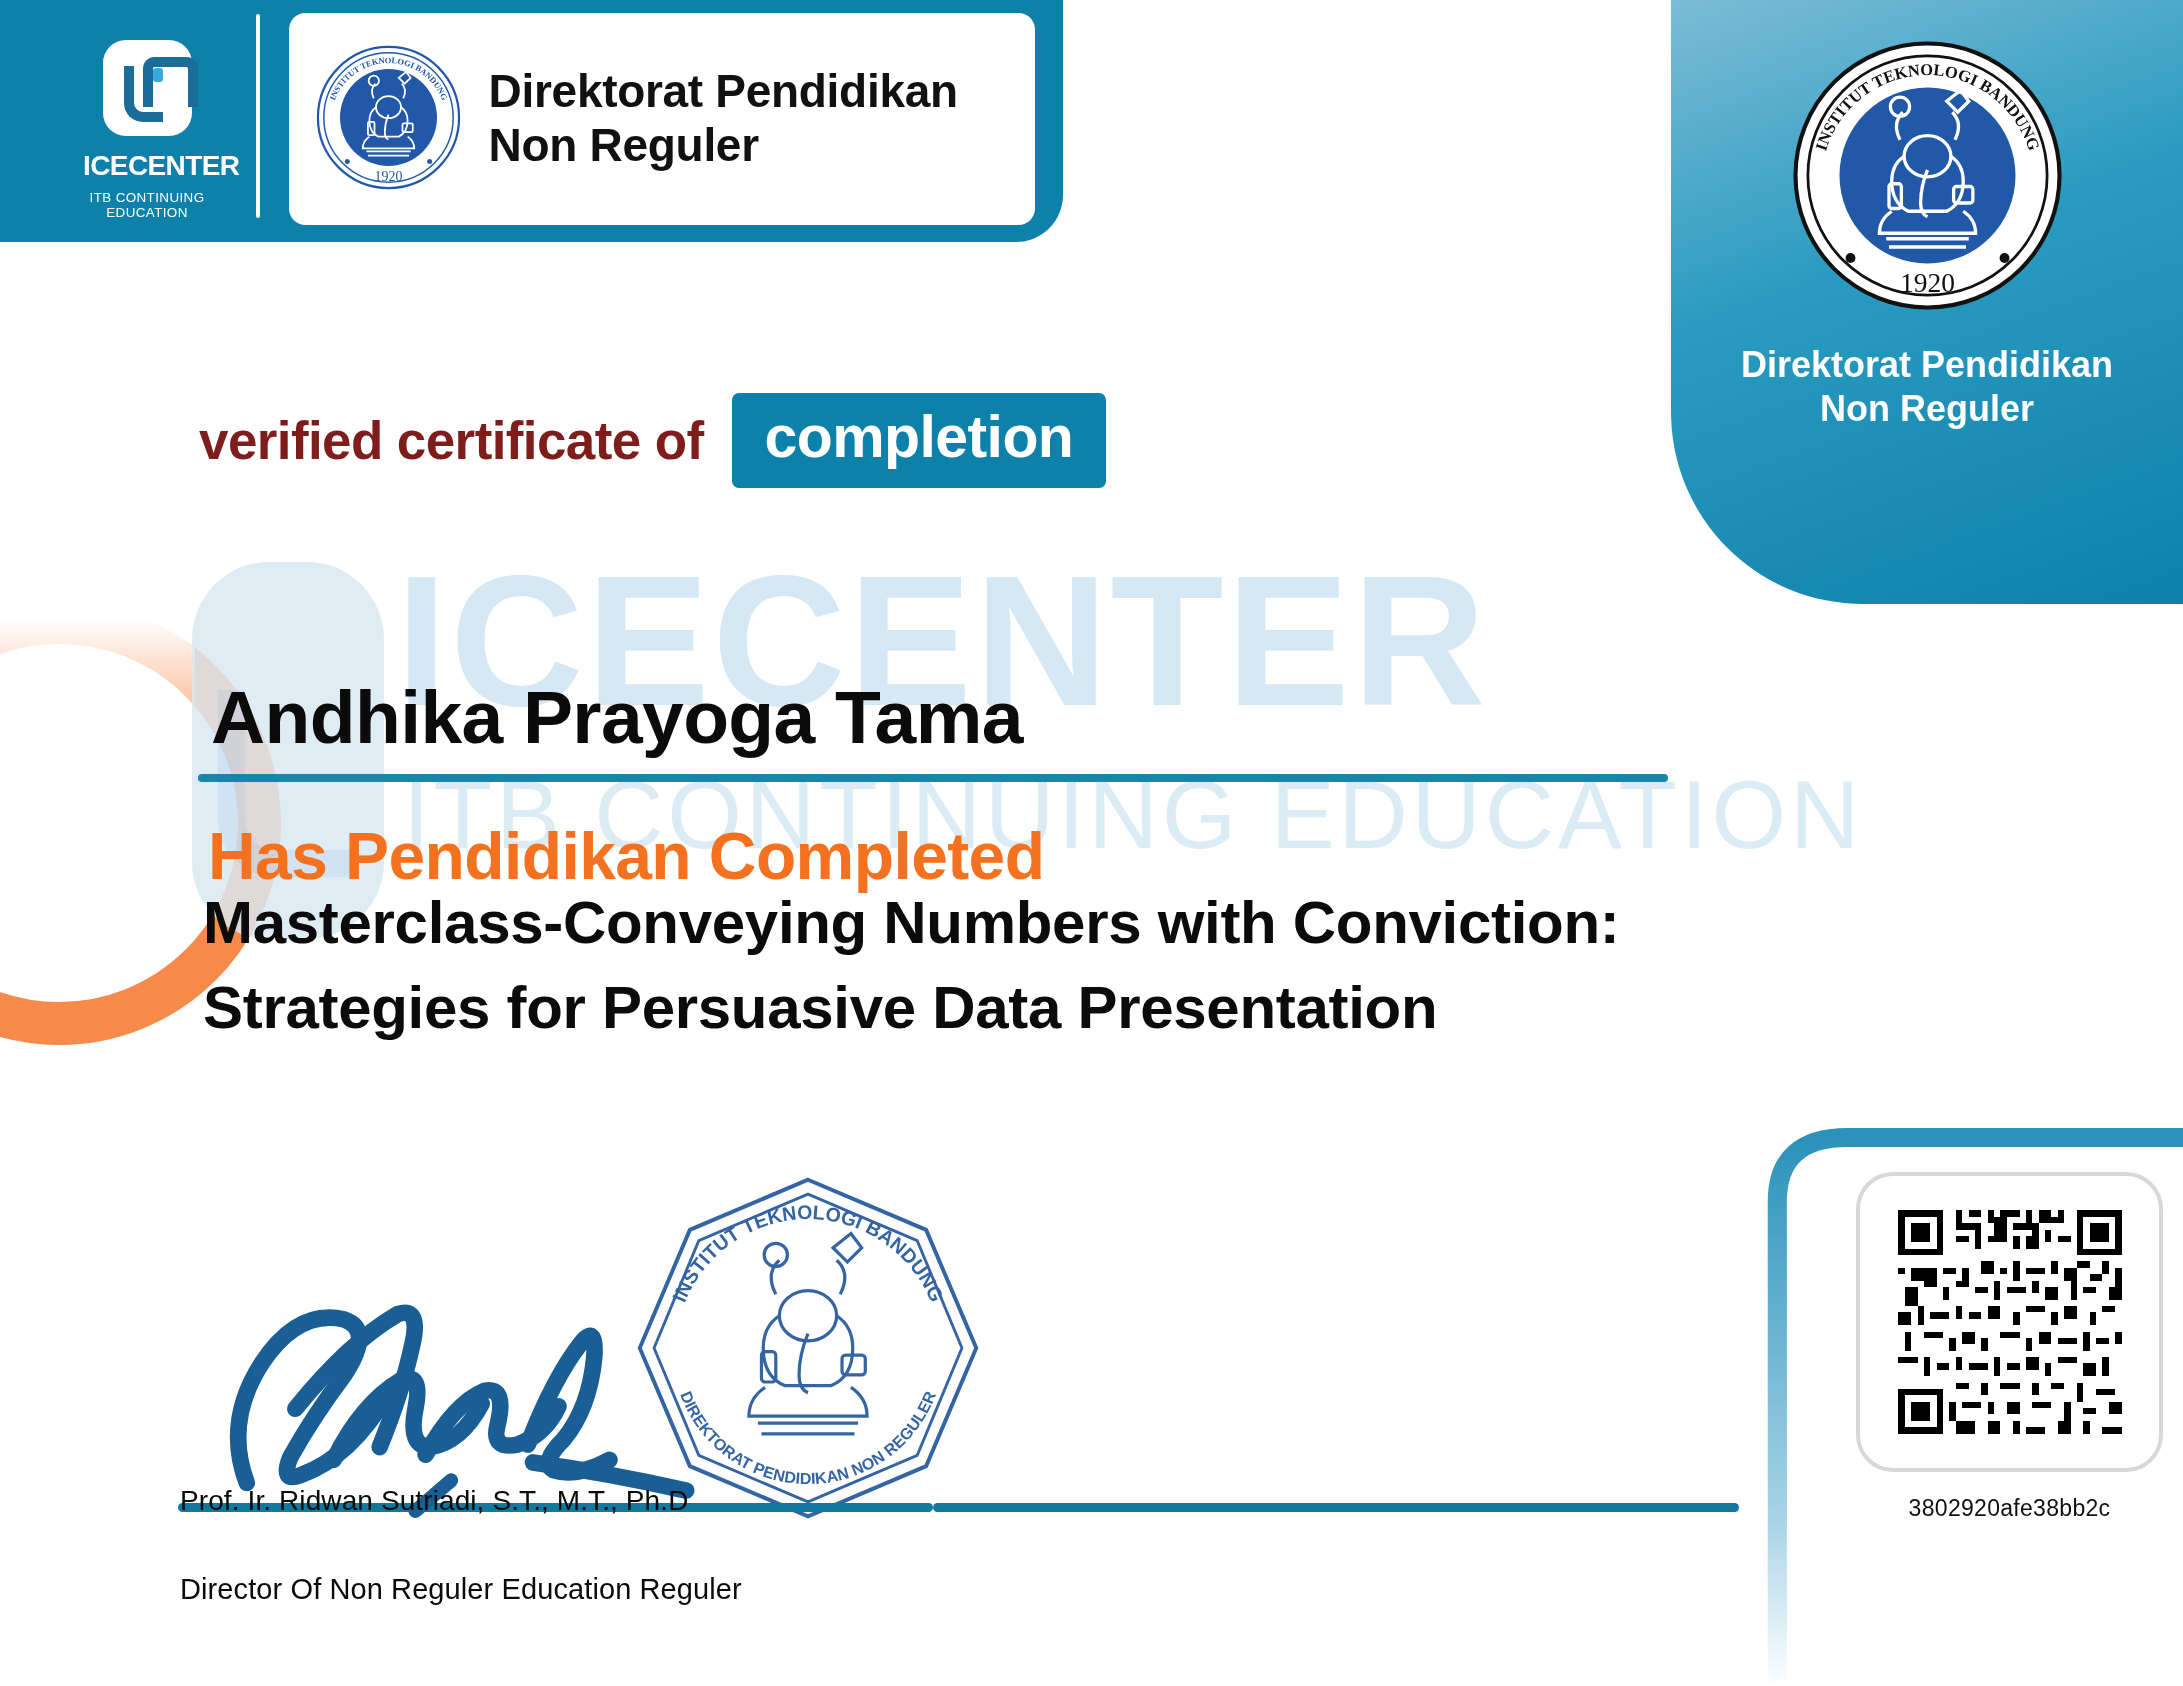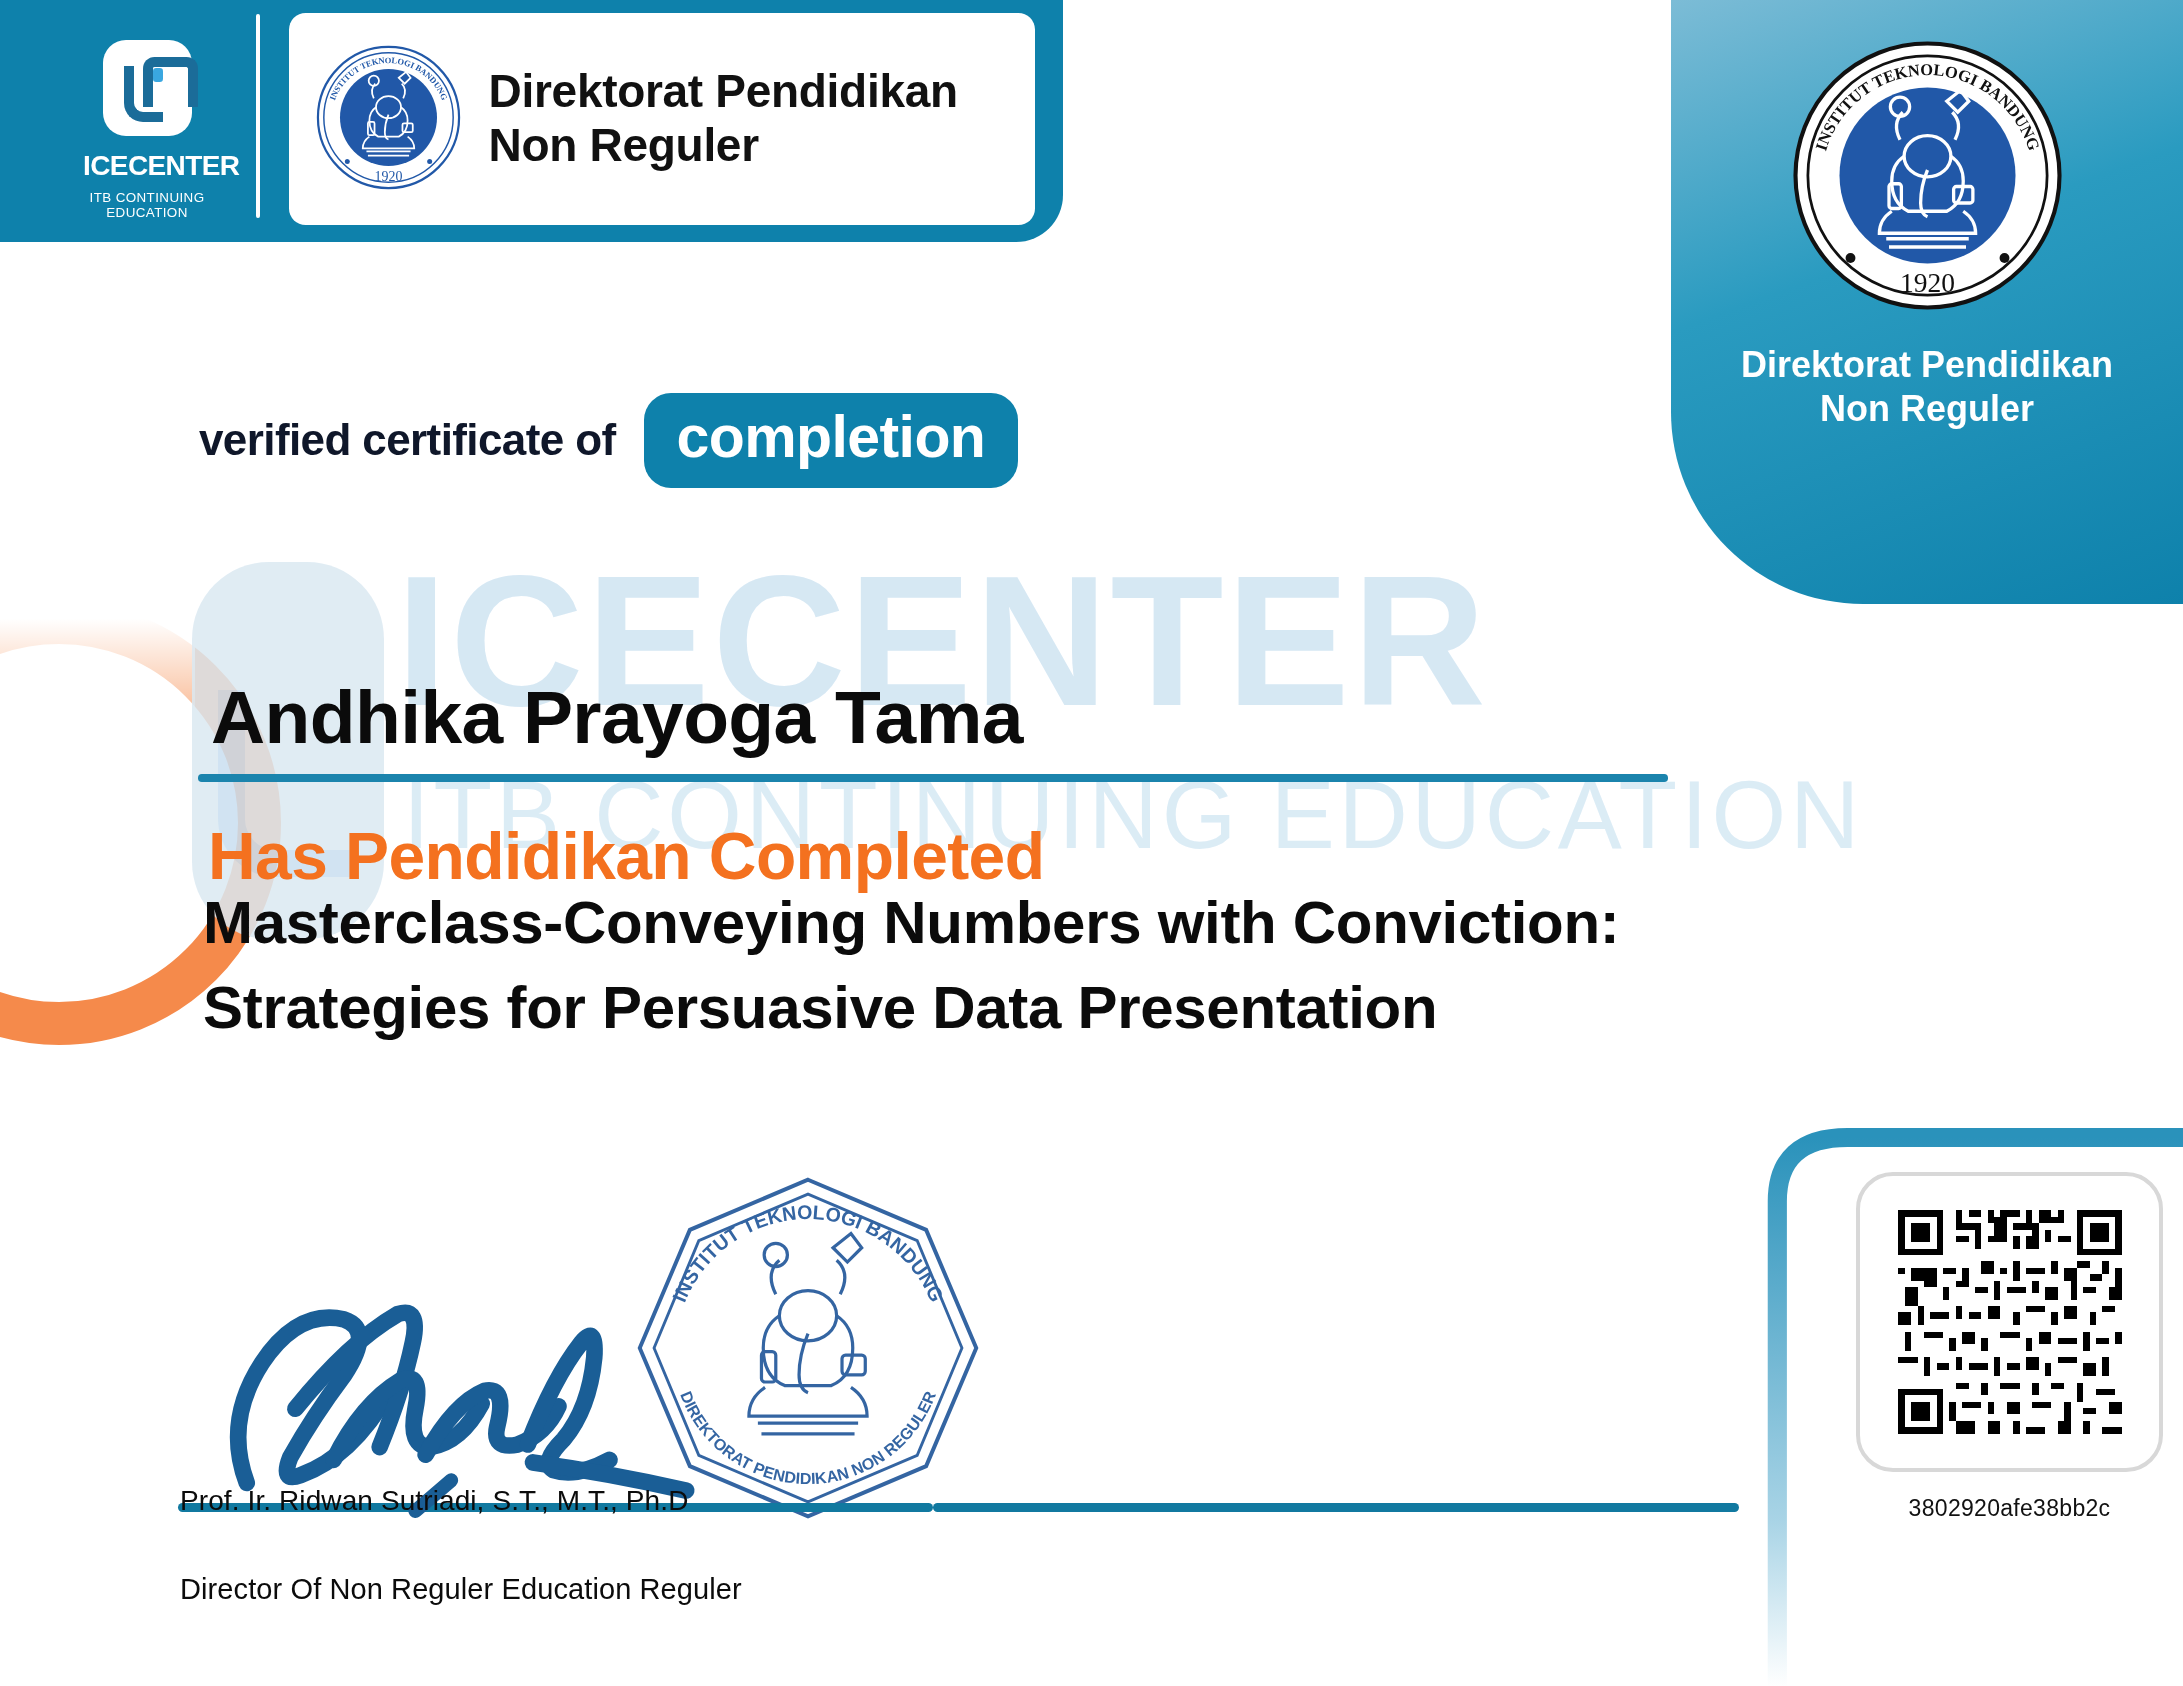--- a/index.html
+++ b/index.html
@@ -167,31 +167,31 @@
     white-space:nowrap;
   }
 
   
   .cert-of{
     position:absolute;left:199px;top:393px;
     display:flex;align-items:center;
     z-index:10;
   }
   .cert-of .lead{
-    color:#0f172a;
-    font-size:44px;font-weight:700;
+    color:#7f1d1d;
+    font-size:53px;font-weight:700;
     letter-spacing:-0.6px;
   }
   .cert-of .pill{
     margin-left:28px;
     background:#0e81ab;
     color:#ffffff;
     font-size:59px;font-weight:700;
     padding:10.2px 33px 16.6px 33px;
-    border-radius:27px;
+    border-radius:7px;
     letter-spacing:-0.6px;
   }
 
   
   .recipient{
     position:absolute;left:211px;top:674px;
     color:#0b0b0b;
     font-size:75px;font-weight:700;
     letter-spacing:-0.6px;
     z-index:12;

